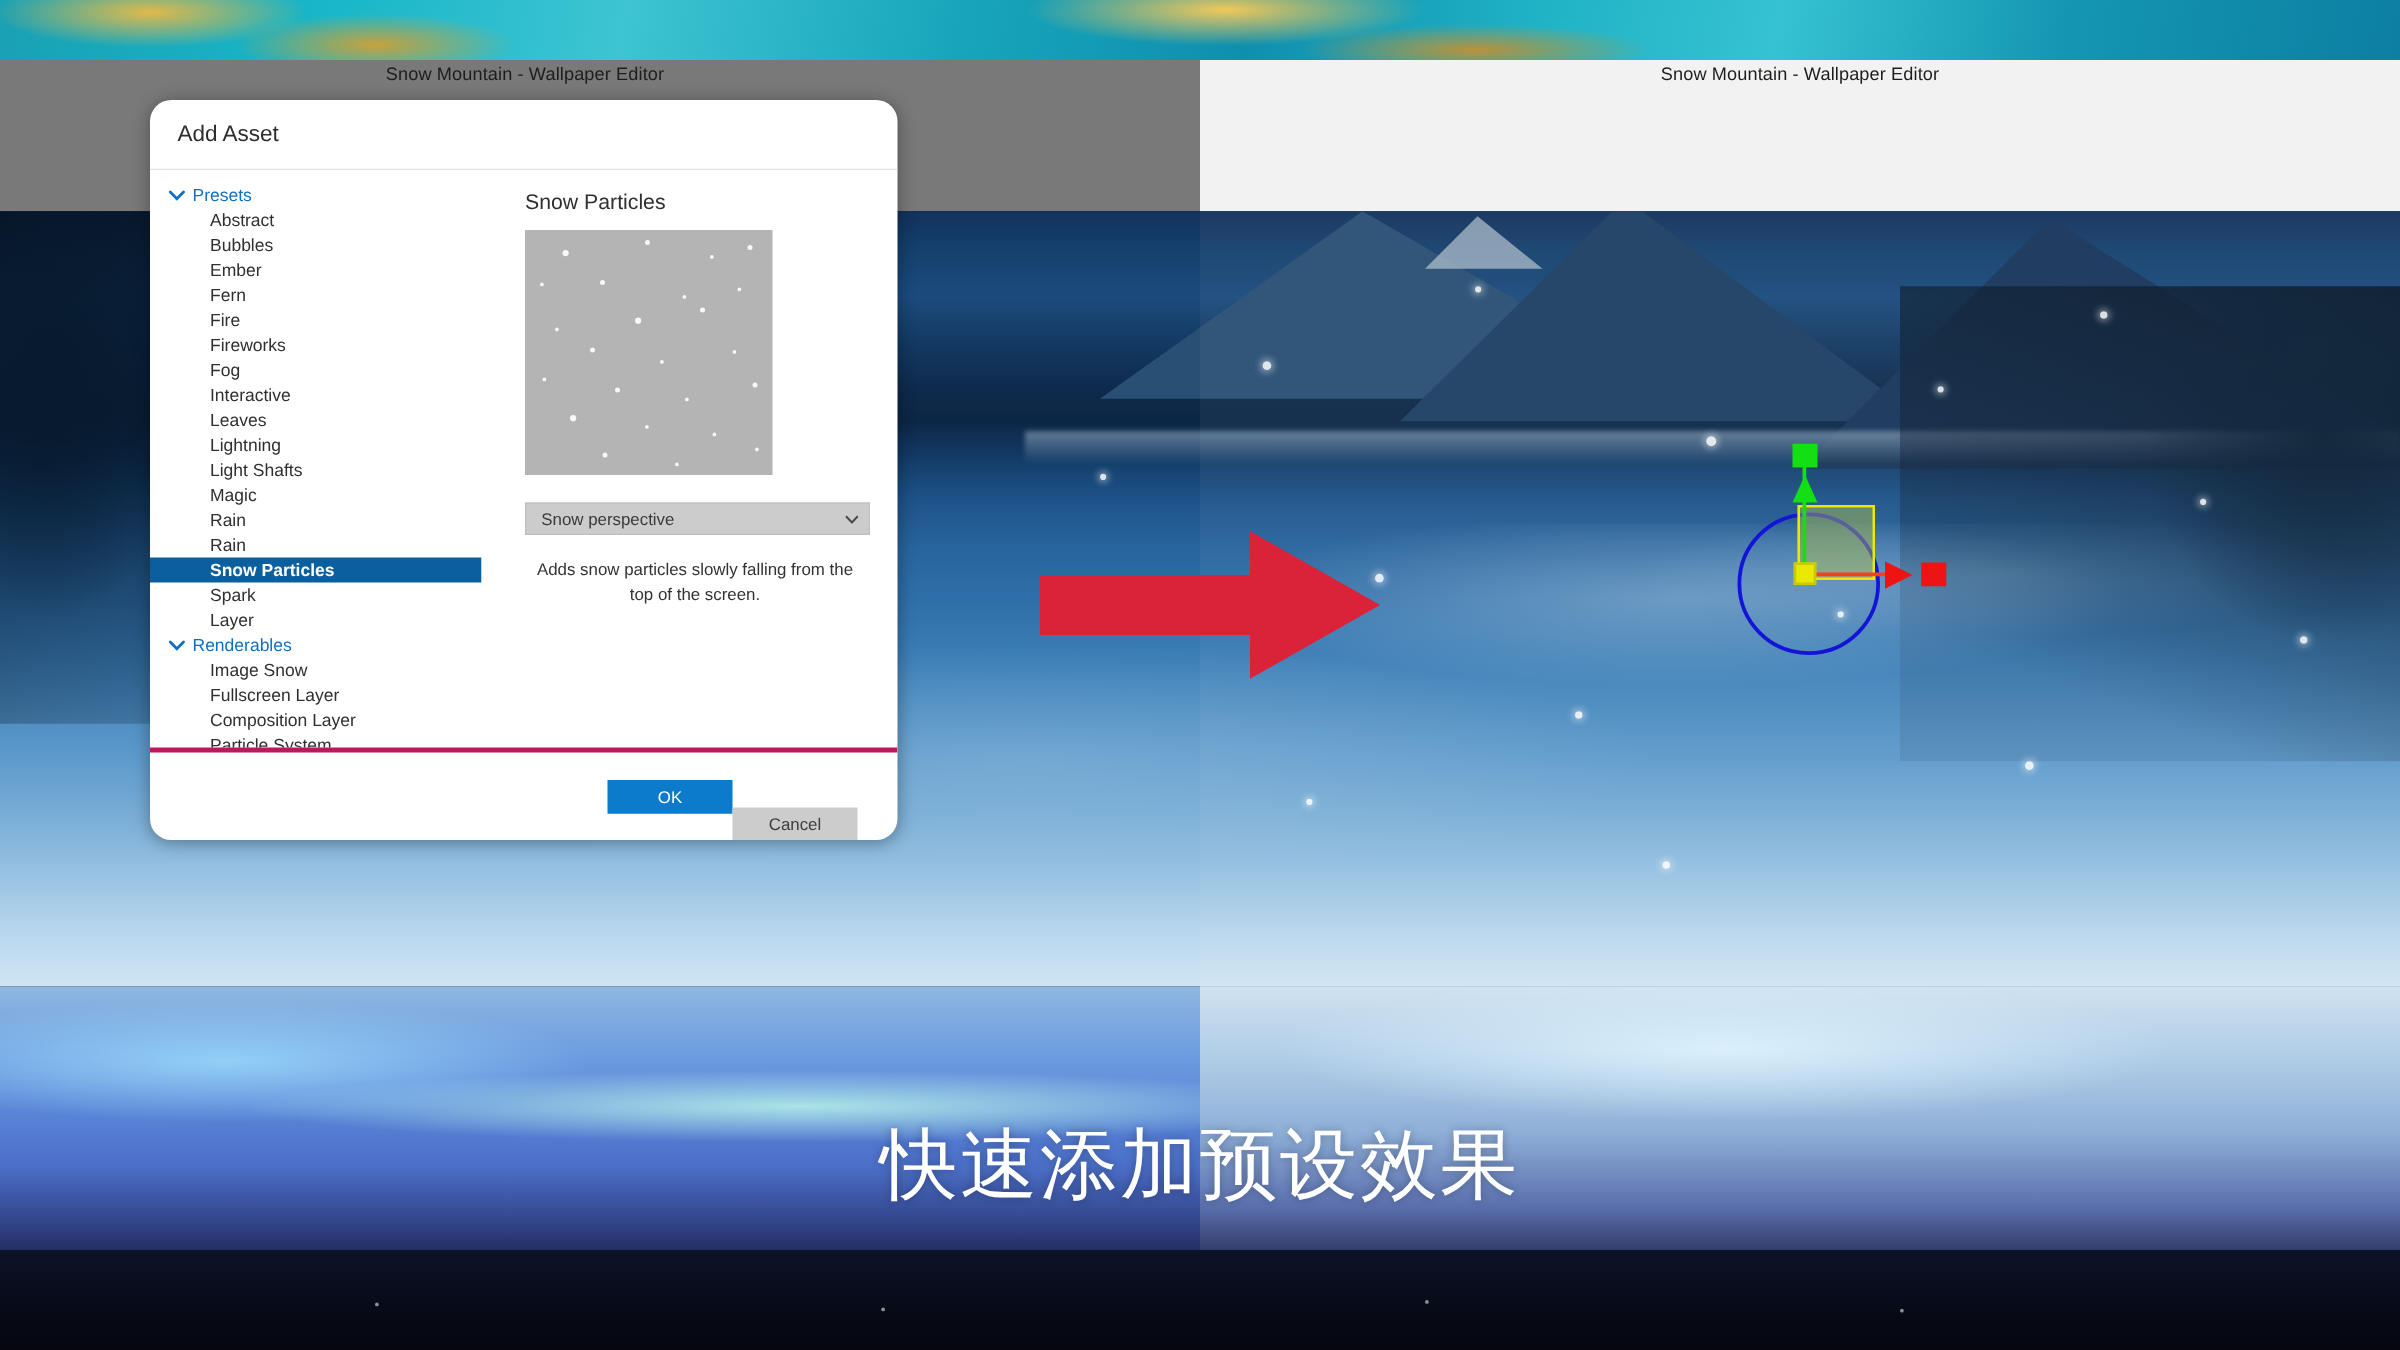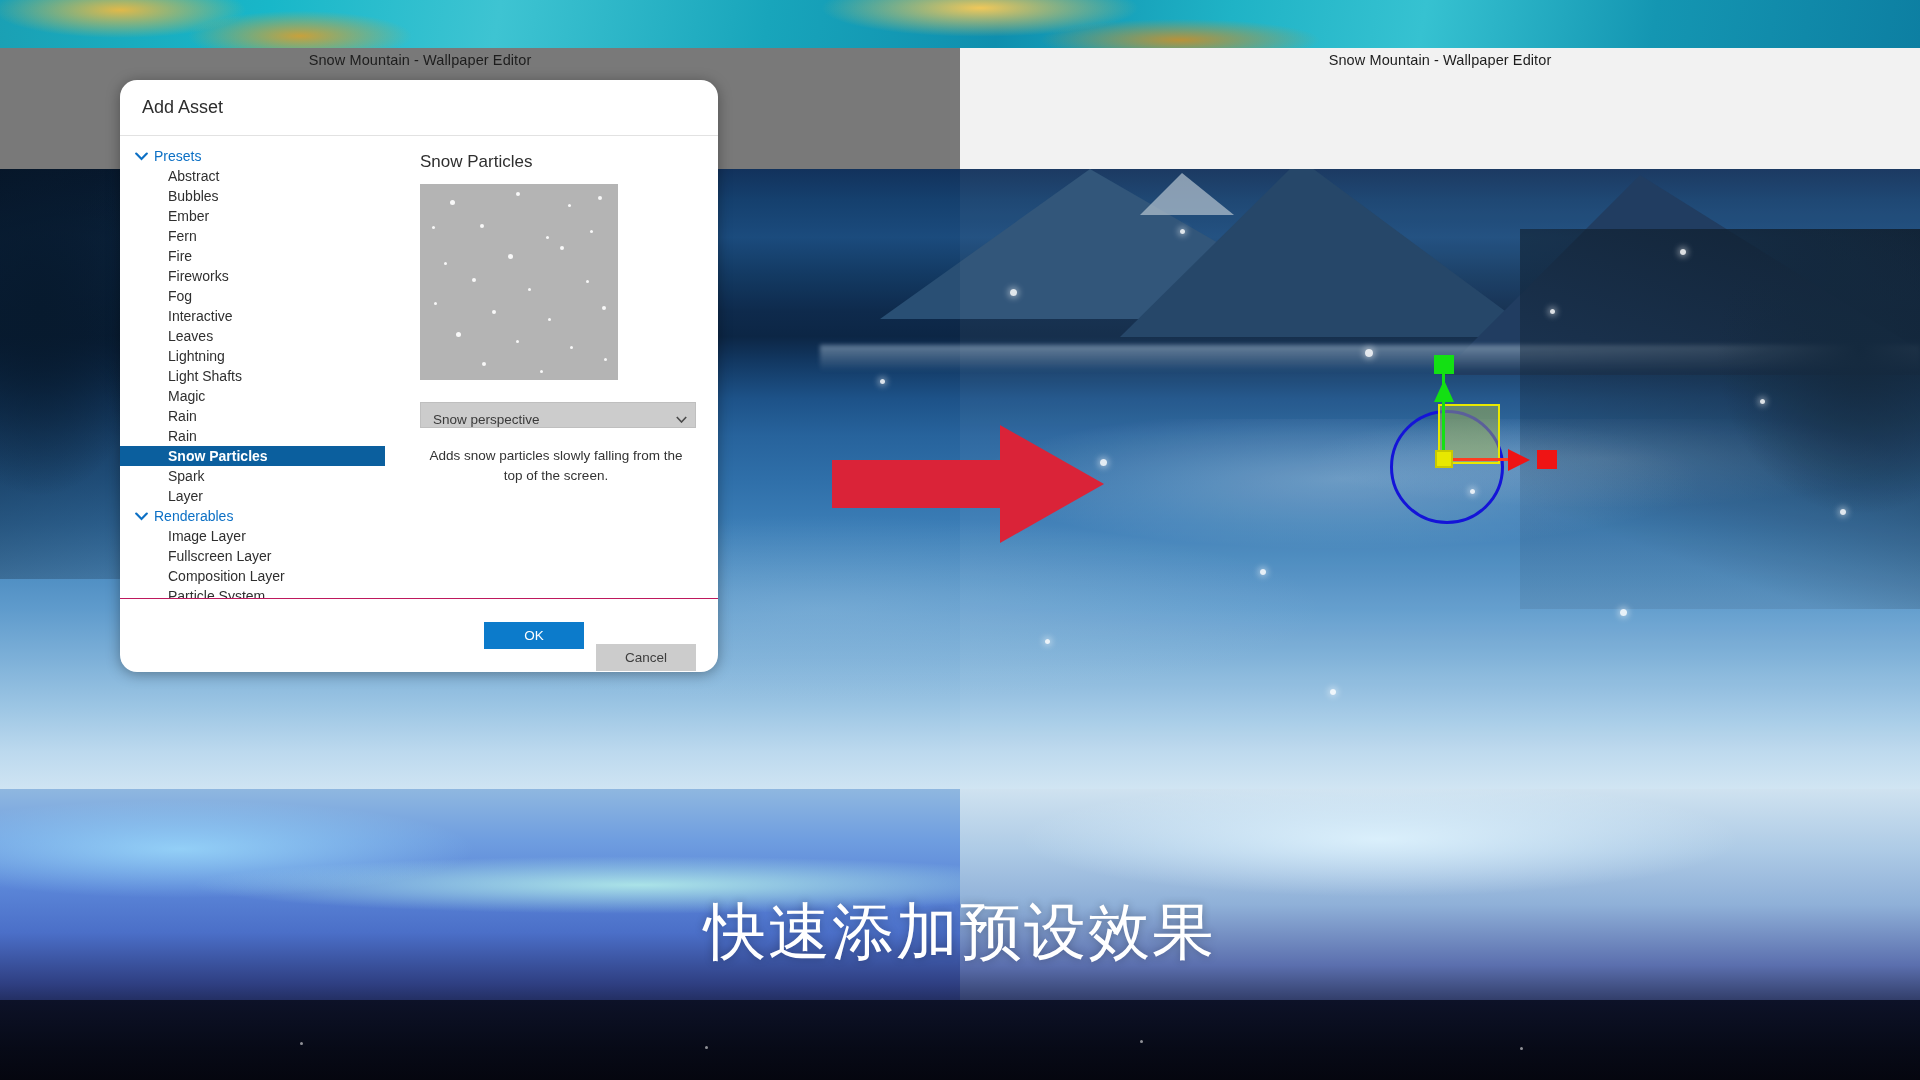--- a/index.html
+++ b/index.html
@@ -388,21 +388,21 @@
     position: absolute;
     border-radius: 50%;
     background: rgba(255,255,255,.9);
   }
   .combo {
     width: 276px; height: 26px;
     background: #cccccc;
     border: 1px solid #bfbfbf;
     box-sizing: border-box;
     display: flex;
-    align-items: flex-end;
+    align-items: center;
     justify-content: space-between;
     padding: 0 6px 0 12px;
     font-size: 13.5px;
     color: #3a3a3a;
     margin-bottom: 18px;
     gap: 12px;
   }
   .combo-arrow {
     width: 16px; height: 16px;
     display: inline-flex;
@@ -412,26 +412,25 @@
   .desc {
     width: 272px;
     font-size: 13.5px;
     line-height: 20px;
     color: #333;
     text-align: center;
   }
 
   .dialog-footer {
     height: 74px;
-    border-top: 1px solid #be185d;
+    border-top: 4px solid #be185d;
     display: flex;
     align-items: center;
     justify-content: flex-end;
-    padding-right: 22px;
-    gap: 12px;
+    padding-right: 32px;
     box-sizing: border-box;
   }
   .btn {
     height: 27px;
     min-width: 100px;
     font-size: 13.5px;
     border: none;
     cursor: pointer;
     font-family: "Liberation Sans", sans-serif;
   }
@@ -544,21 +543,21 @@
         <div class="tree-item">Layer</div>
 
         <div class="tree-group">
           <span class="chev">
             <svg width="13" height="9" viewBox="0 0 13 9">
               <path d="M1.2 1.6 L6.5 7 L11.8 1.6" fill="none" stroke="#0c70c5" stroke-width="2.2" stroke-linecap="round"></path>
             </svg>
           </span>
           <span>Renderables</span>
         </div>
-        <div class="tree-item">Image Layer</div>
+        <div class="tree-item">Image Snow</div>
         <div class="tree-item">Fullscreen Layer</div>
         <div class="tree-item">Composition Layer</div>
         <div class="tree-item">Particle System</div>
 
       </div>
 
       <div class="detail-pane">
         <div class="detail-title">Snow Particles</div>
 
         <div class="preview-box">

